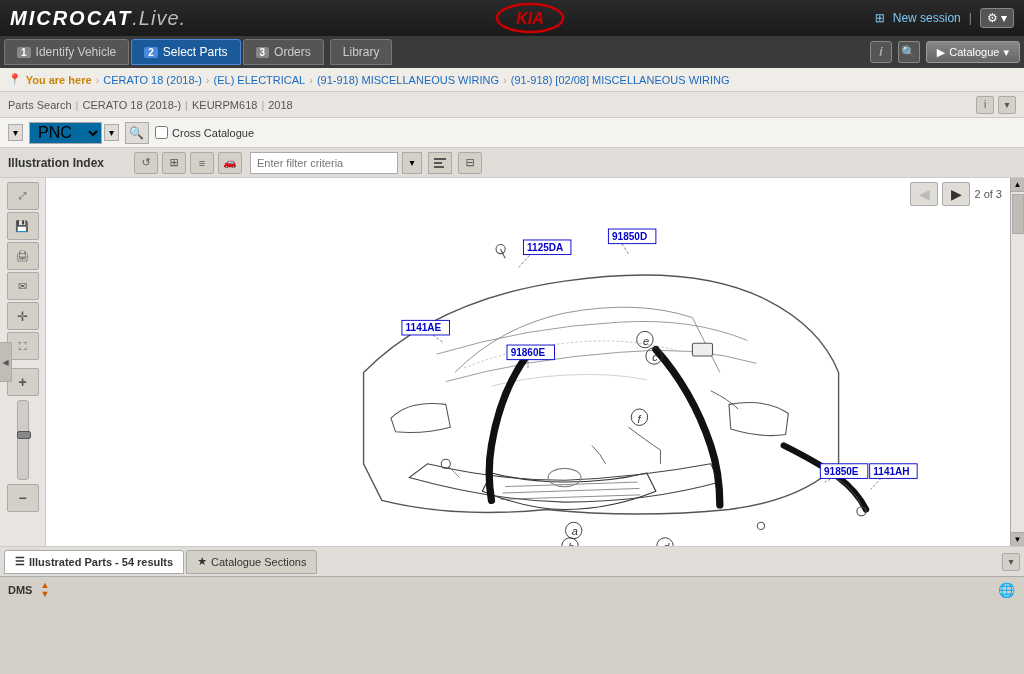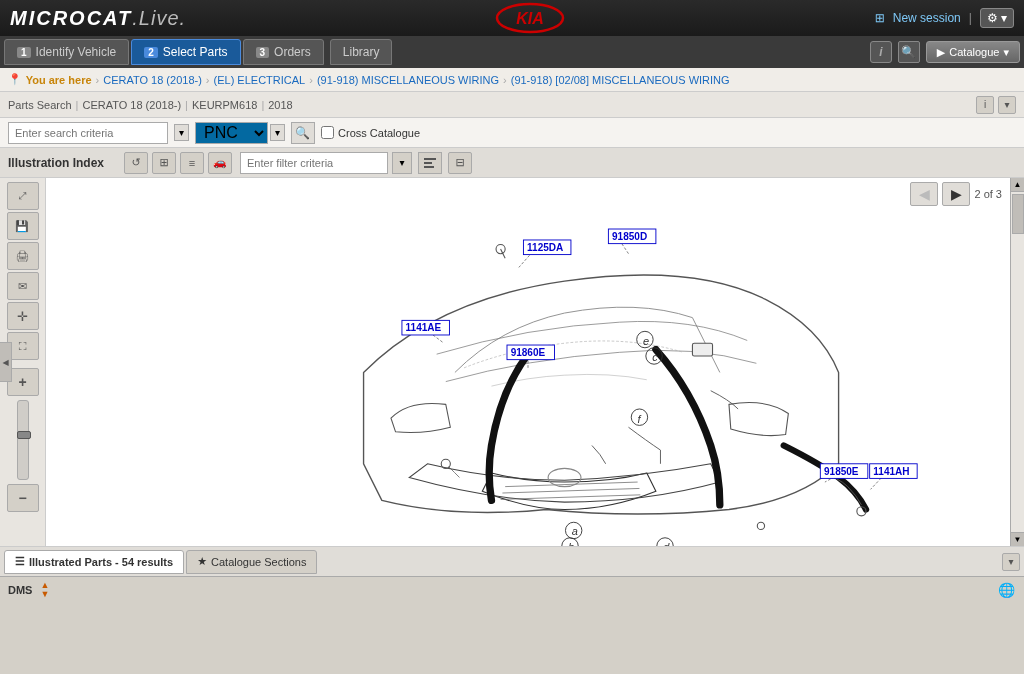--- a/index.html
+++ b/index.html
@@ -183,21 +183,21 @@
     
     #illustration-toolbar {
       background: #e0ddd8;
       height: 30px;
       display: flex;
       align-items: center;
       padding: 0 8px;
       border-bottom: 1px solid #ccc;
       gap: 4px;
     }
-    #illustration-title { font-size: 12px; font-weight: bold; color: #333; margin-right: 16px; }
+    #illustration-title { font-size: 12px; font-weight: bold; color: #333; margin-right: 26px; }
     .illus-btn {
       width: 24px; height: 22px;
       border: 1px solid #aaa;
       background: #d4d0c8;
       cursor: pointer;
       display: flex; align-items: center; justify-content: center;
       font-size: 11px; color: #555;
       border-radius: 2px;
     }
     #filter-input {
@@ -468,21 +468,20 @@
   <span>KEURPM618</span>
   <span class="divider">|</span>
   <span>2018</span>
   <div id="info-right">
     <div class="small-icon-btn">i</div>
     <div class="small-icon-btn">▾</div>
   </div>
 </div>
 
 <div id="search-bar">
-  <input id="search-input" type="text" placeholder="Enter search criteria" style="">
   <span style="cursor:pointer; border:1px solid #aaa; background:#e0ddd8; padding:2px 4px; font-size:10px;">▾</span>
   <select id="search-type-select">
     <option>PNC</option>
     <option>Name</option>
   </select>
   <span style="cursor:pointer; border:1px solid #aaa; background:#e0ddd8; padding:2px 4px; font-size:10px; margin-left:-4px;">▾</span>
   <div id="search-go">🔍</div>
   <label class="checkbox-label">
     <input type="checkbox" style="">
     <span>Cross Catalogue</span>

